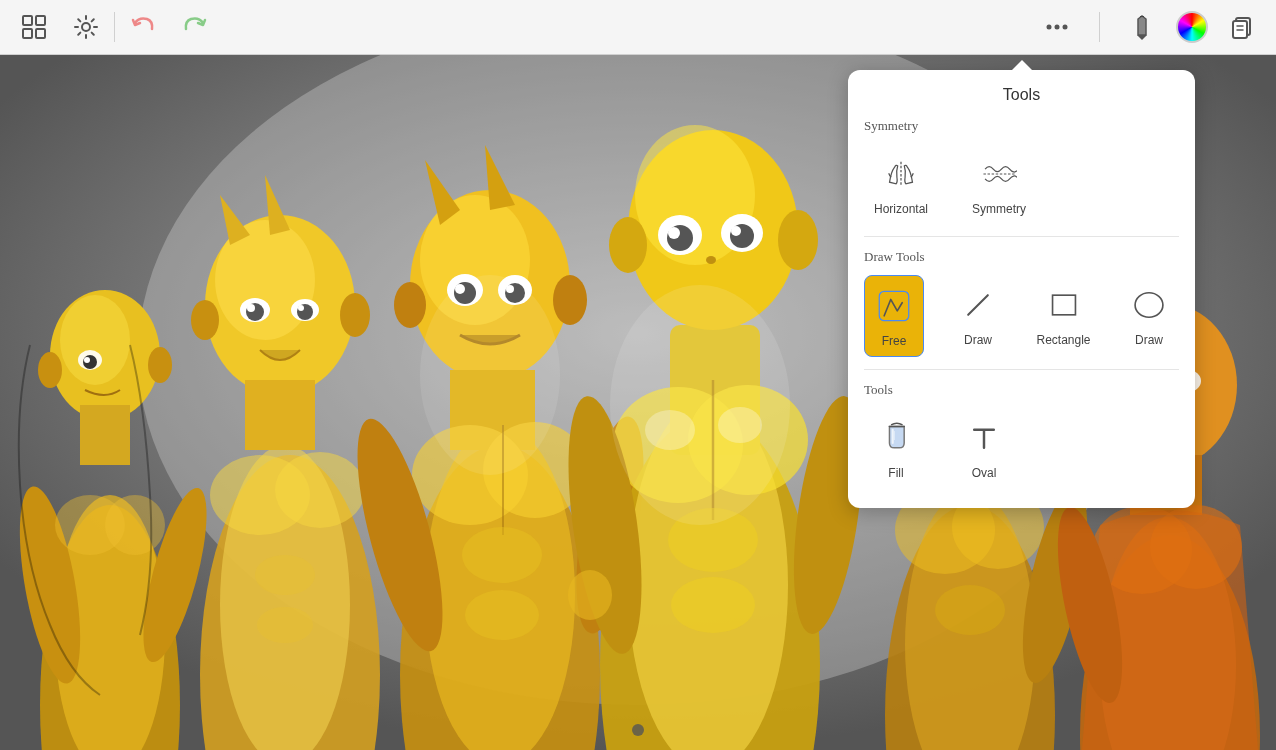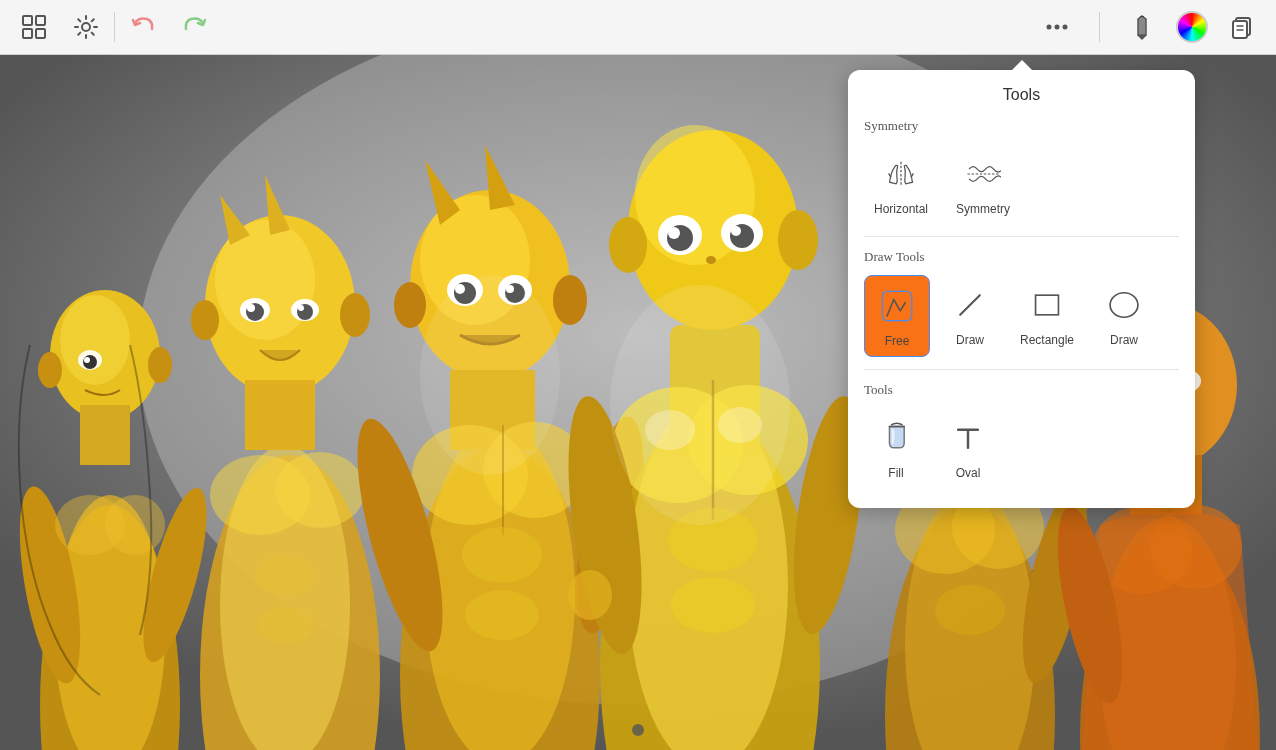--- a/index.html
+++ b/index.html
@@ -156,36 +156,36 @@
 
     .section-divider {
       border: none;
       border-top: 1px solid #e5e5e5;
       margin: 12px 0;
     }
 
     .tool-row {
       display: flex;
       align-items: flex-start;
-      gap: 8px;
+      gap: 24px;
       margin-bottom: 4px;
     }
 
     .tool-item {
       display: flex;
       flex-direction: column;
       align-items: center;
       gap: 6px;
       cursor: pointer;
       padding: 8px 10px;
       border-radius: 8px;
       min-width: 60px;
     }
     .tool-item.active {
-      background: #f97316;
+      background: #eab308;
       border: 1.5px solid #4a8af4;
     }
 
     .tool-icon {
       width: 44px;
       height: 44px;
       display: flex;
       align-items: center;
       justify-content: center;
     }

